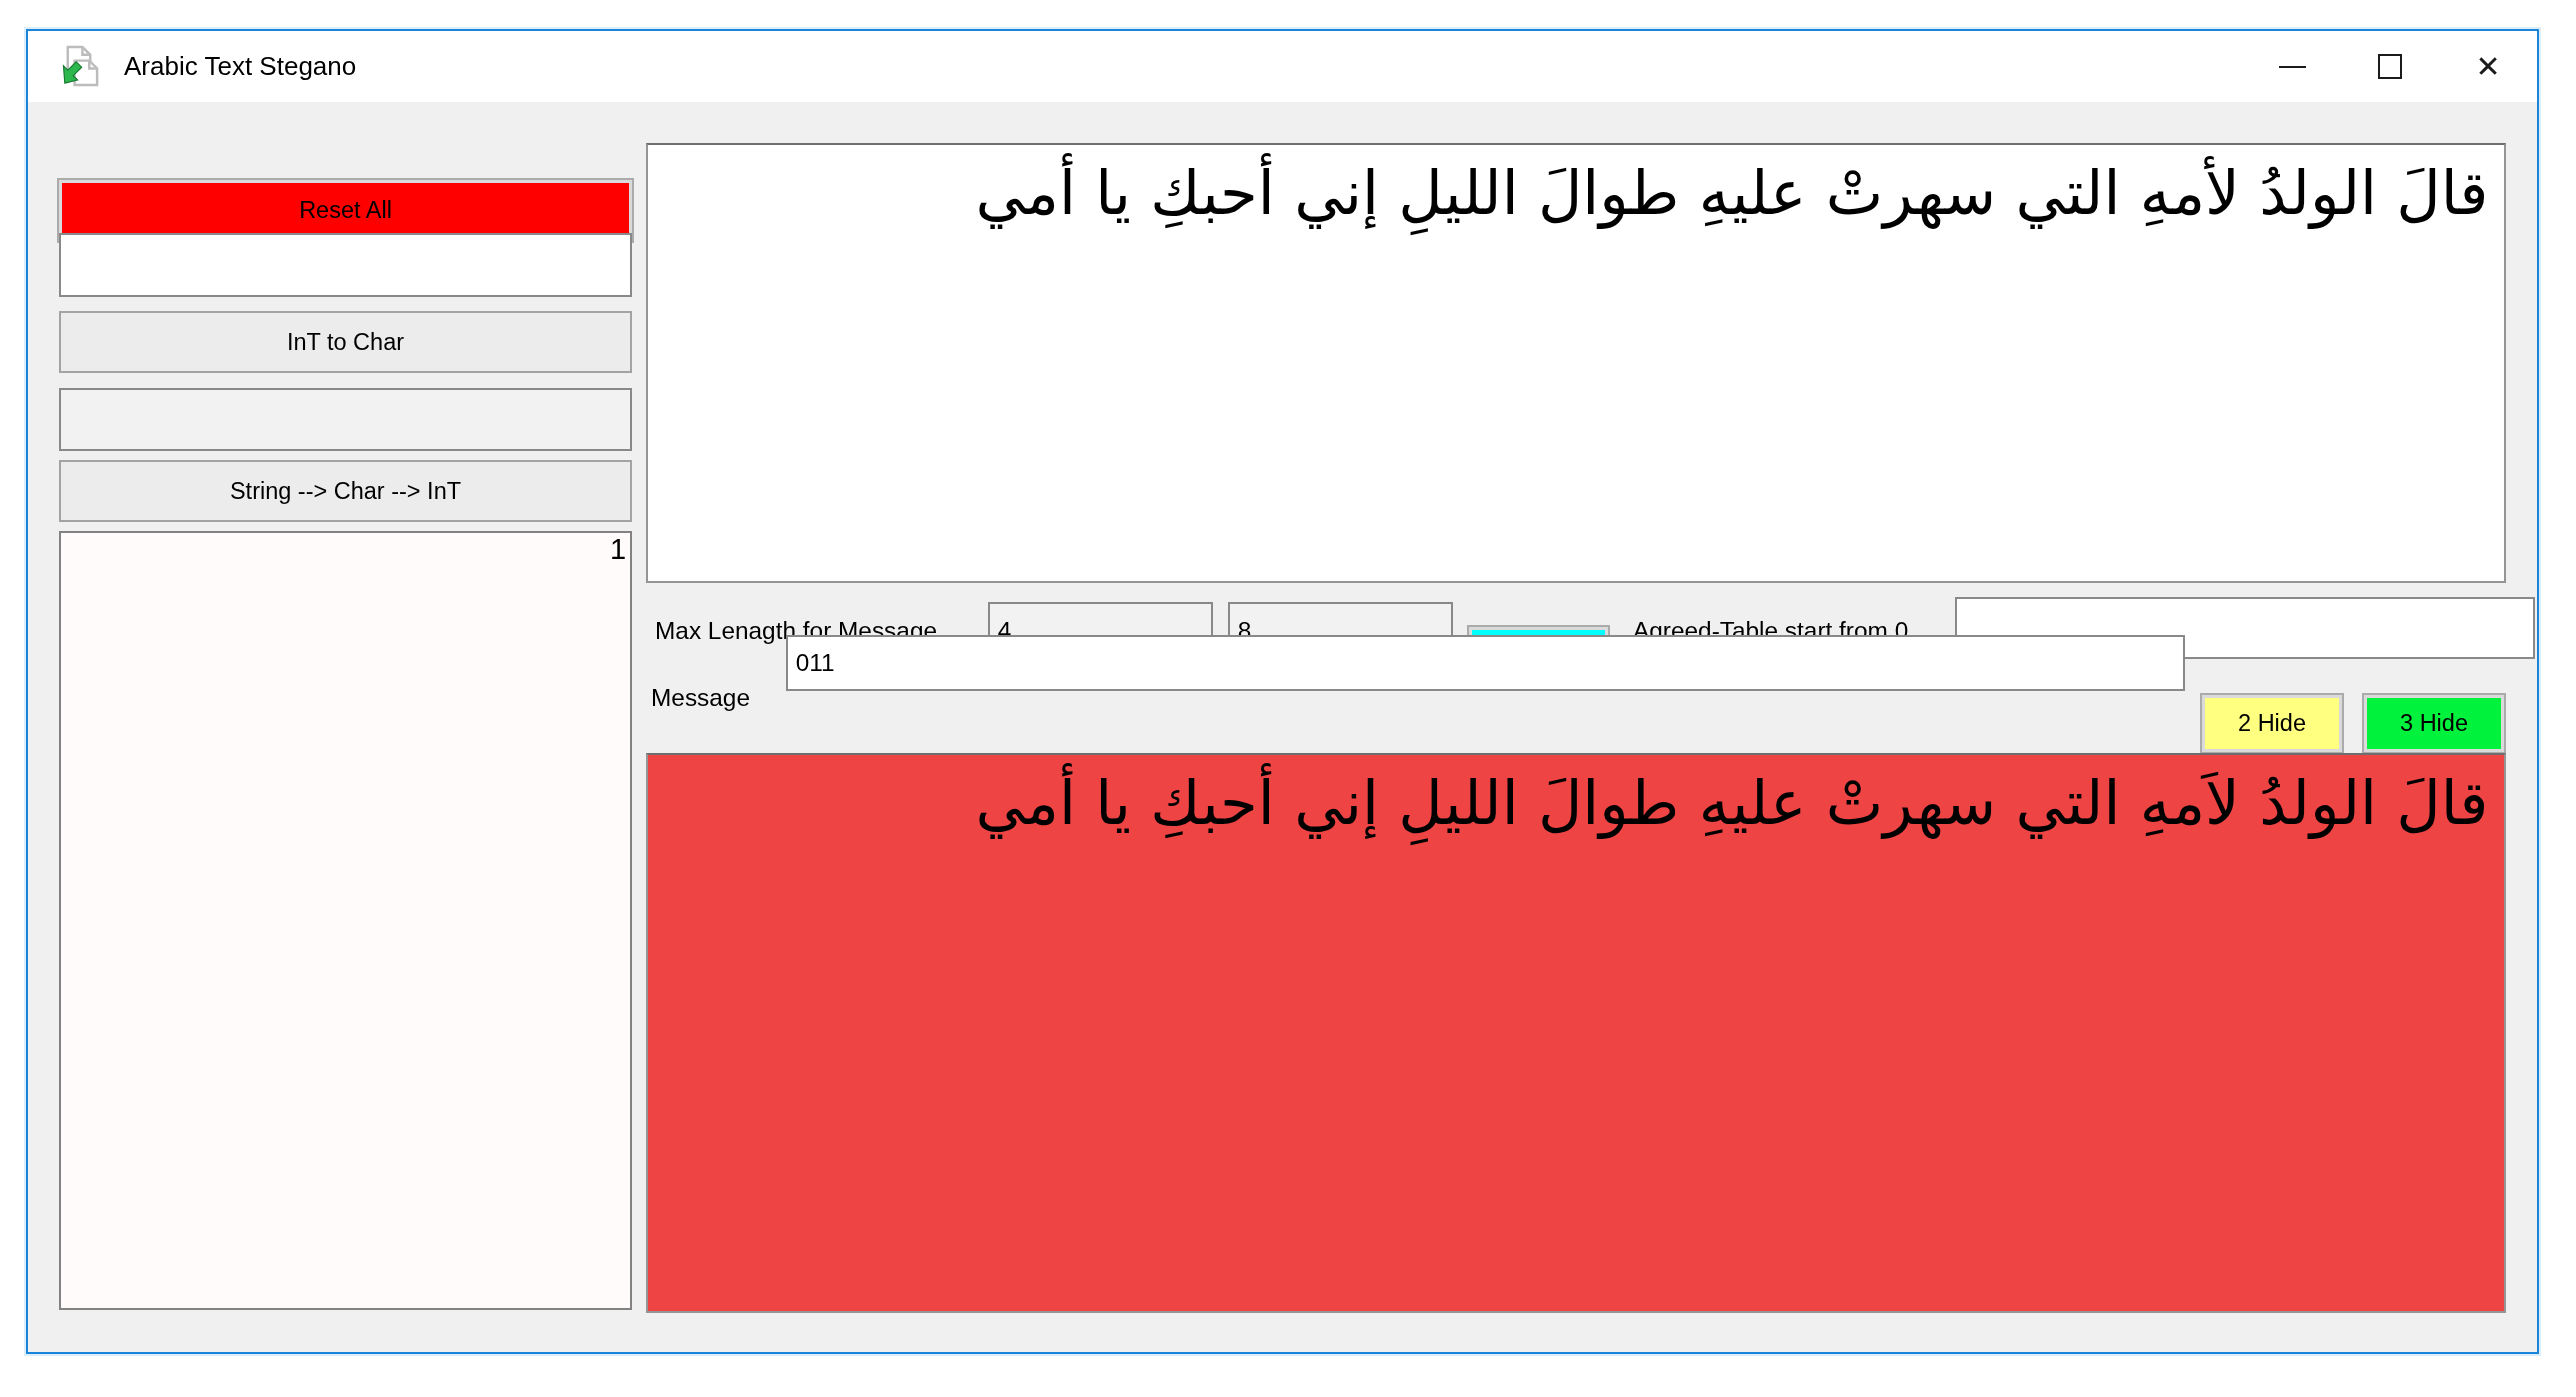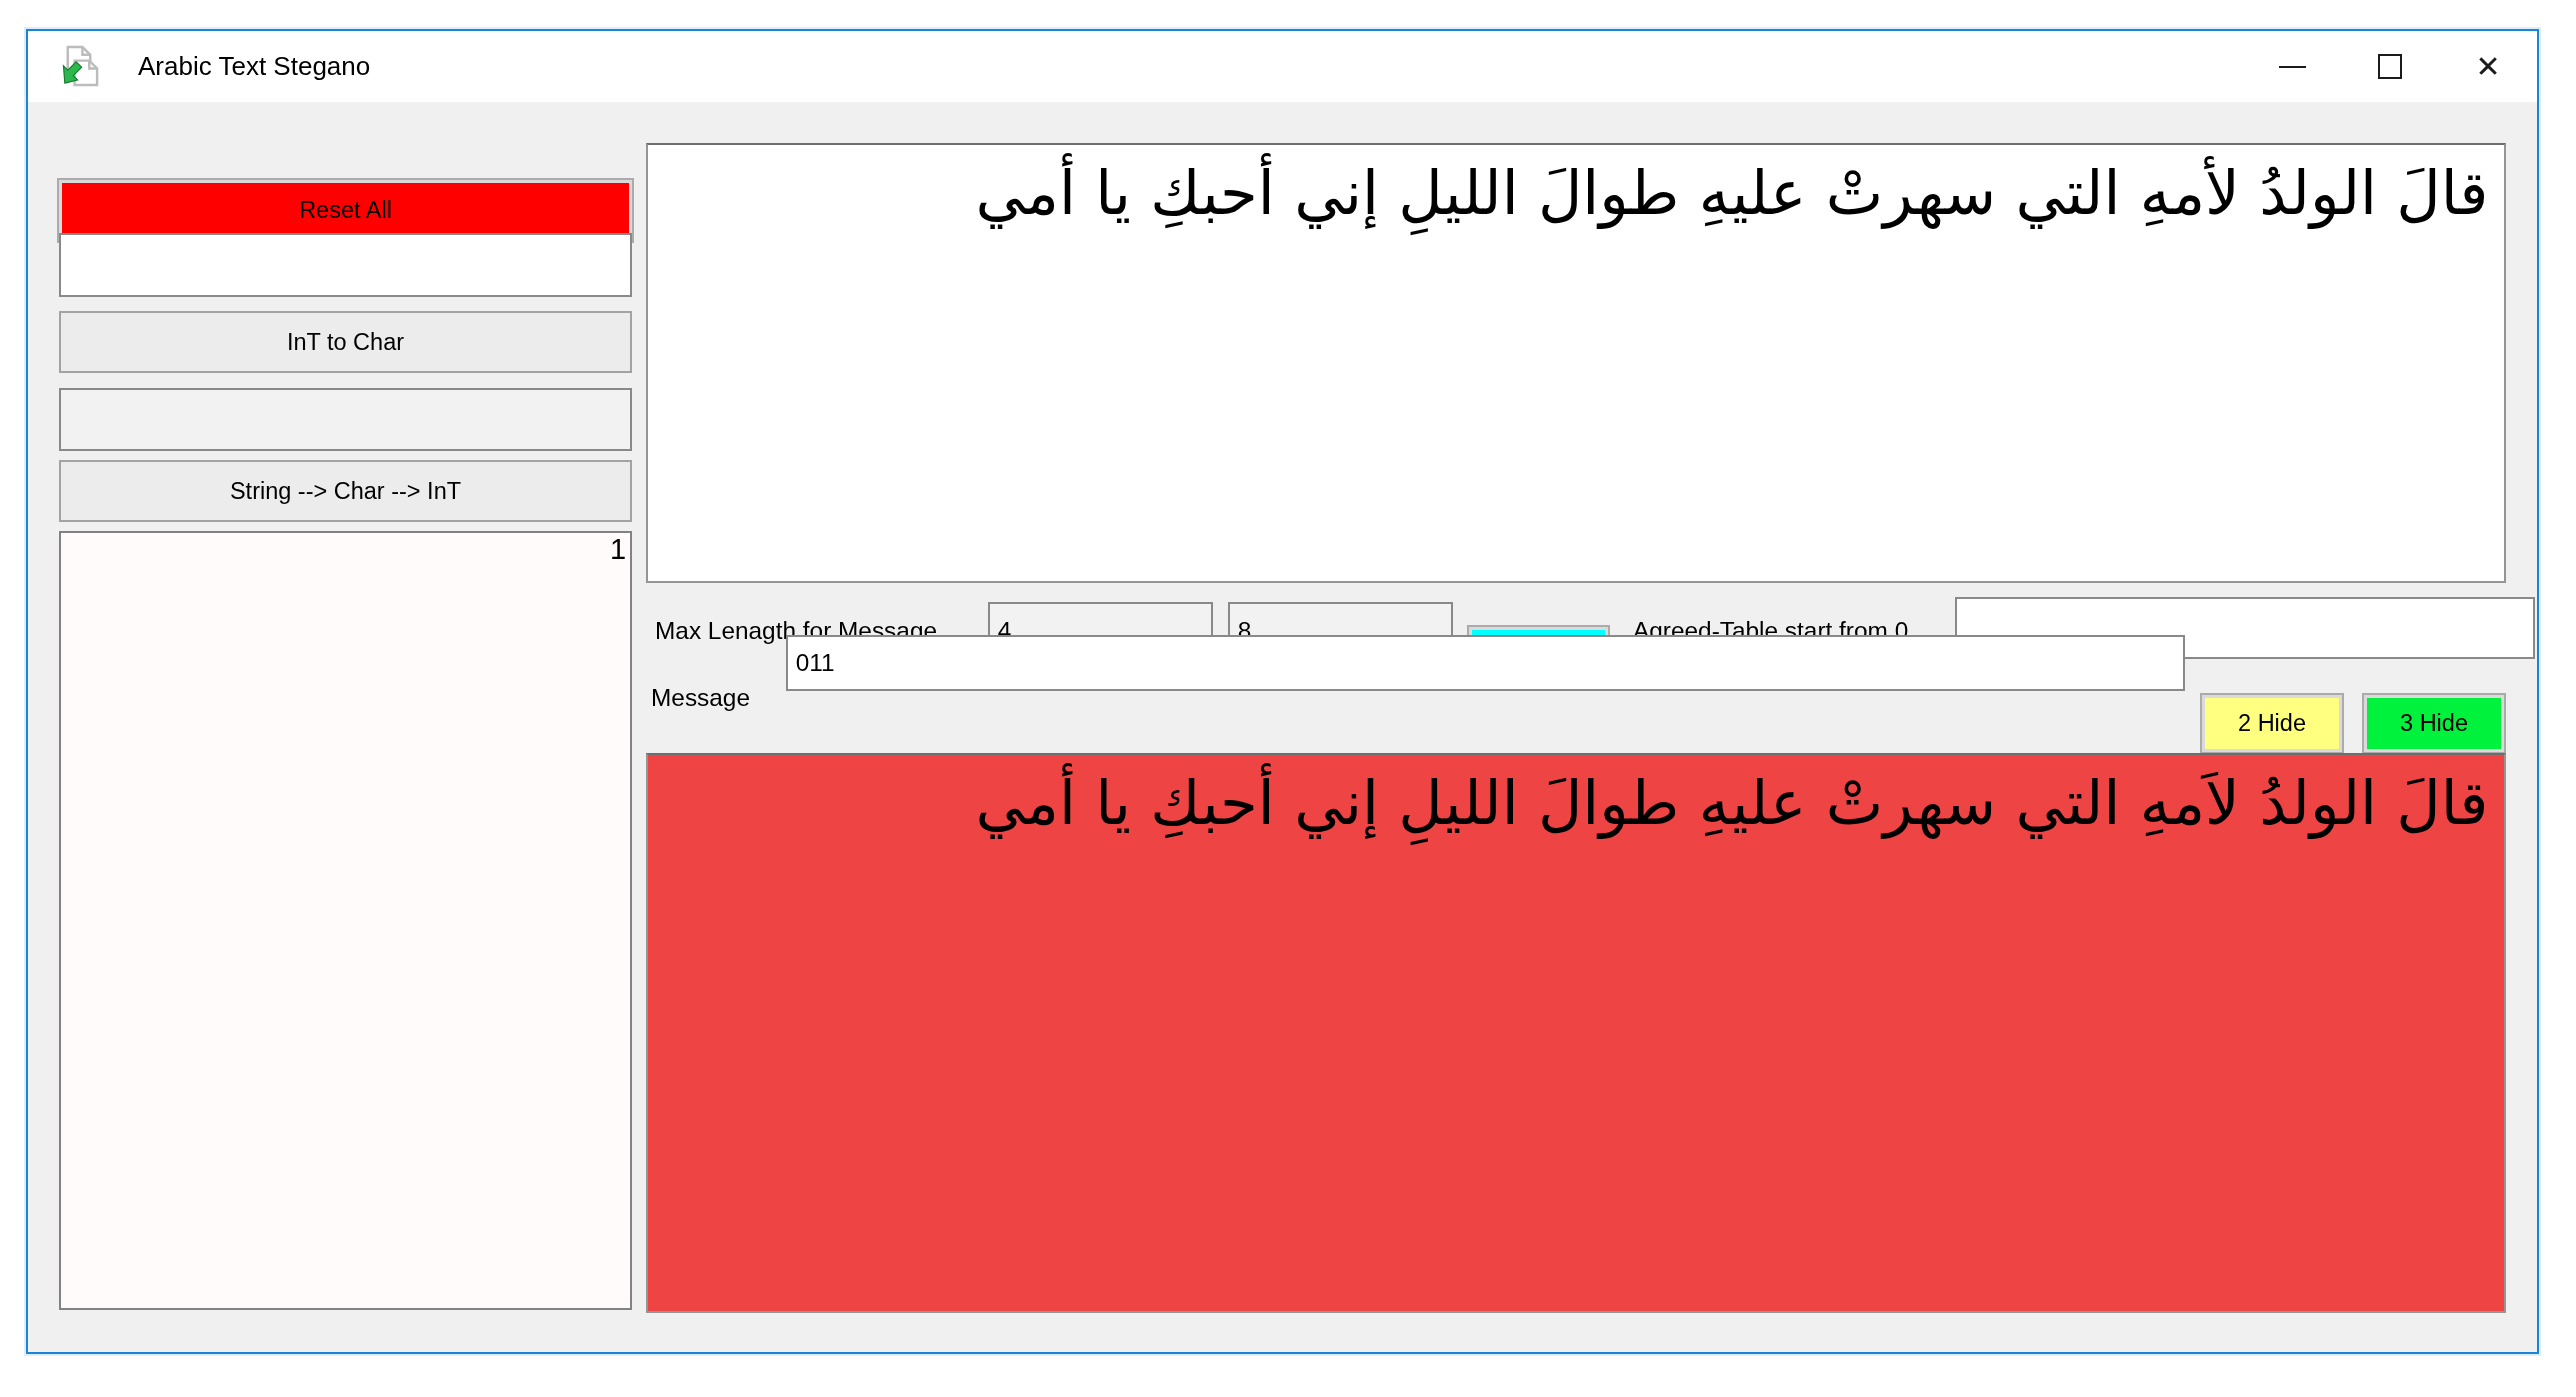--- a/index.html
+++ b/index.html
@@ -9,21 +9,21 @@
   .window {
     position:absolute; left:26px; top:29px; width:2513px; height:1325px;
     background:#f0f0f0; border:2.9px solid #1a85d8;
     box-shadow:0 0 0 2px #dceefc;
   }
 
   
   .titlebar { position:absolute; left:0; top:0; width:100%; height:71px;
               background:#ffffff; display:flex; align-items:center; }
   .app-icon { margin-left:29px; width:45px; height:45px; flex:0 0 auto; }
-  .title-text { margin-left:36px; font-size:26px; color:#000; }
+  .title-text { margin-left:22px; font-size:26px; color:#000; }
   .win-controls { margin-left:auto; display:flex; height:100%; }
   .win-btn { width:98px; height:100%; display:flex; align-items:center;
              justify-content:center; cursor:default; }
   .glyph-min { width:27px; border-top:2.9px solid #1b1b1b; }
   .glyph-max { width:24.4px; height:24.4px; border:2.9px solid #1b1b1b; background:transparent; }
   .glyph-close { font-size:30px; color:#1b1b1b; font-family:"DejaVu Sans",sans-serif; }
 
   
   .btn { position:absolute; background:#ececec; border:2px solid #a3a3a3;
          display:flex; align-items:center; justify-content:center;

